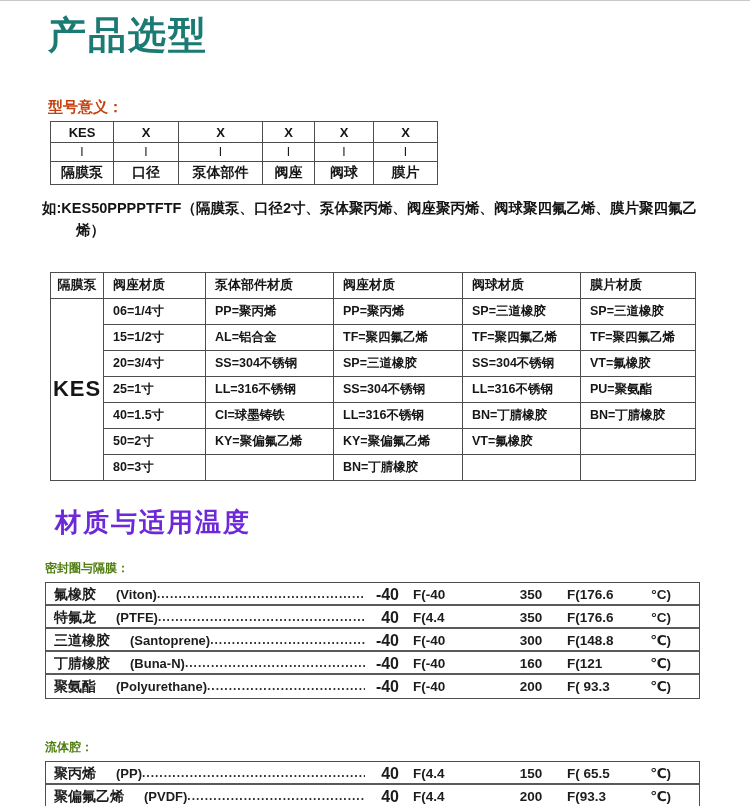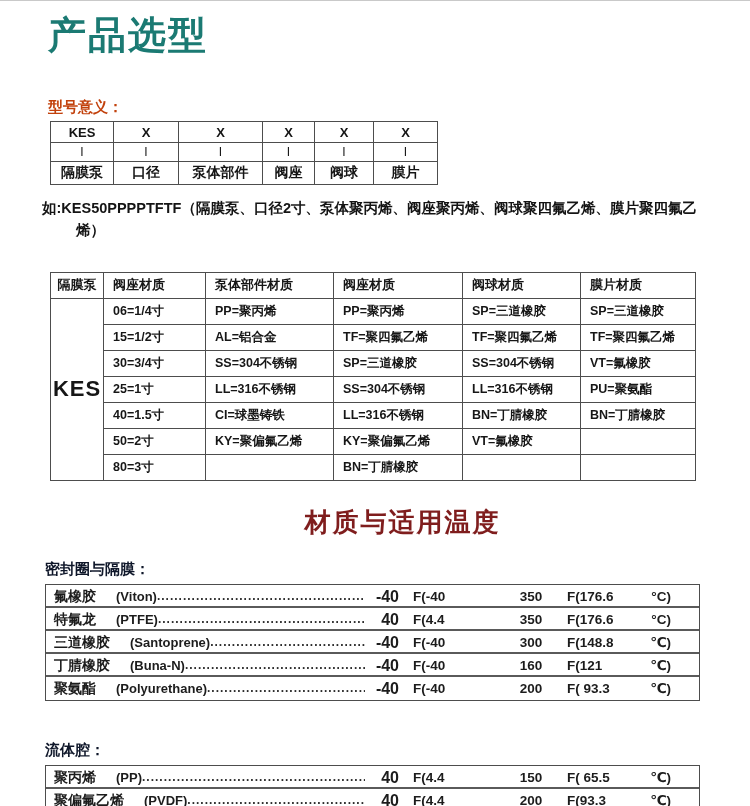--- a/index.html
+++ b/index.html
@@ -76,29 +76,28 @@
     font-weight:700;
     text-align:center;
     padding:0;
     letter-spacing:1px;
   }
   
   .h2{
     margin:24px 0 4px 55px;
     font-size:26px;
     font-weight:700;
-    color:#7f1d1d;
+    color:#6d28d9;
     letter-spacing:2px;
-    text-align:center;
   }
   .temp-label{
     margin:20px 0 5px 45px;
-    font-size:15px;
-    font-weight:700;
-    color:#0f172a;
+    font-size:12px;
+    font-weight:700;
+    color:#4d7c0f;
   }
   .temp-table{
     margin-left:45px;
     width:655px;
     border:1px solid #4d4d4d;
     box-sizing:border-box;
   }
   .trow{
     display:flex;
     align-items:flex-start;
@@ -208,21 +207,21 @@
     <td>SP=三道橡胶</td>
   </tr>
   <tr>
     <td>15=1/2寸</td>
     <td>AL=铝合金</td>
     <td>TF=聚四氟乙烯</td>
     <td>TF=聚四氟乙烯</td>
     <td>TF=聚四氟乙烯</td>
   </tr>
   <tr>
-    <td>30=3/4寸</td>
+    <td>20=3/4寸</td>
     <td>SS=304不锈钢</td>
     <td>SP=三道橡胶</td>
     <td>SS=304不锈钢</td>
     <td>VT=氟橡胶</td>
   </tr>
   <tr>
     <td>25=1寸</td>
     <td>LL=316不锈钢</td>
     <td>SS=304不锈钢</td>
     <td>LL=316不锈钢</td>

